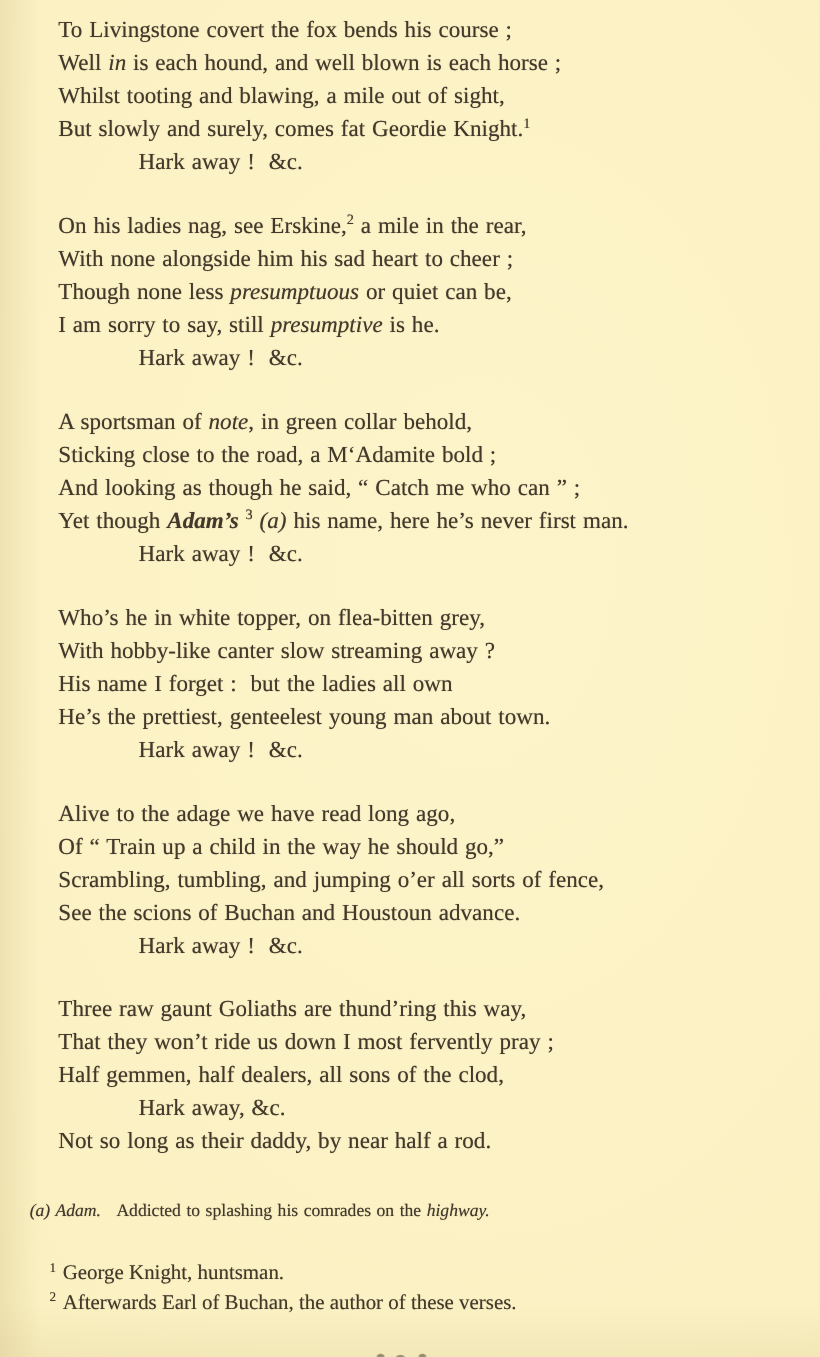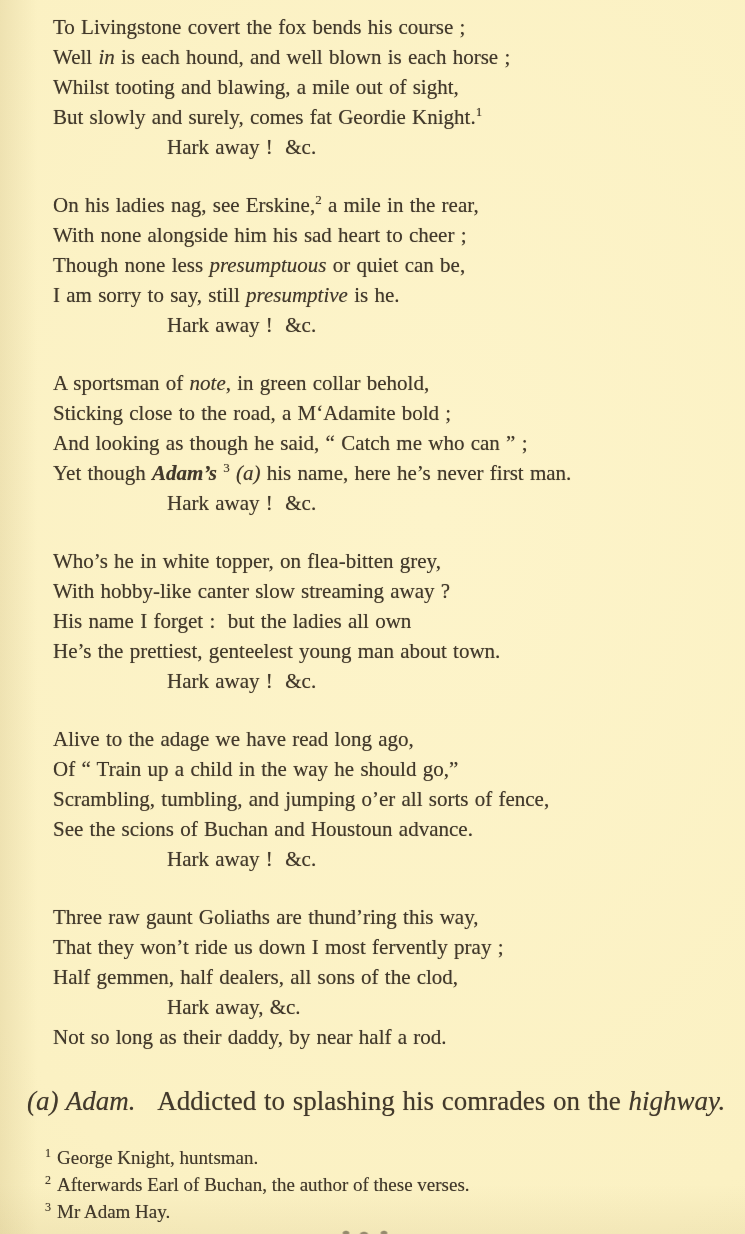--- a/index.html
+++ b/index.html
@@ -31,32 +31,32 @@
     width: 676px;
   }
   .line {
     font-size: 21px;
     line-height: 30px;
     white-space: pre;
     word-spacing: 1px;
     text-shadow: 0 0 0.8px rgba(66,57,42,0.55);
   }
   .stanza { margin: 0 0 28px 0; }
-  .refrain { margin-left: 114px; }
+  .refrain { margin-left: 73px; }
   .i  { font-style: italic; }
   .bi { font-style: italic; font-weight: bold; }
   .sup {
     font-size: 13px;
     line-height: 0;
     vertical-align: super;
     letter-spacing: 0;
   }
   .note {
     margin: 34px 0 0 -26px;
-    font-size: 27px;
+    font-size: 16px;
     line-height: 30px;
     white-space: pre;
     word-spacing: 1px;
     text-shadow: 0 0 0.8px rgba(66,57,42,0.55);
   }
   .footnotes { margin: 28px 0 0 -8px; }
   .footnote {
     font-size: 19px;
     line-height: 27px;
     white-space: pre;
@@ -129,17 +129,16 @@
           <div class="line"><span>That they won’t ride us down I most fervently pray ;</span></div>
           <div class="line"><span>Half gemmen, half dealers, all sons of the clod,</span></div>
           <div class="line refrain">Hark away, &amp;c.</div>
           <div class="line"><span>Not so long as their daddy, by near half a rod.</span></div>
         </div>
       </div>
     <div id="note" class="note"><span class="i">(a) </span><span class="i">Adam.</span><span>   Addicted to splashing his comrades on the </span><span class="i">highway.</span></div>
     <div id="footnotes" class="footnotes">
         <div class="footnote"><span class="fn-marker">1</span><span>George Knight, huntsman.</span></div>
         <div class="footnote"><span class="fn-marker">2</span><span>Afterwards Earl of Buchan, the author of these verses.</span></div>
-        <div class="footnote"><span class="fn-marker">3</span><span>Mr Adam Hay.</span></div>
       </div>
   </div>
   <div class="page-number-smudge"></div>
 </div>
 
 </body></html>

